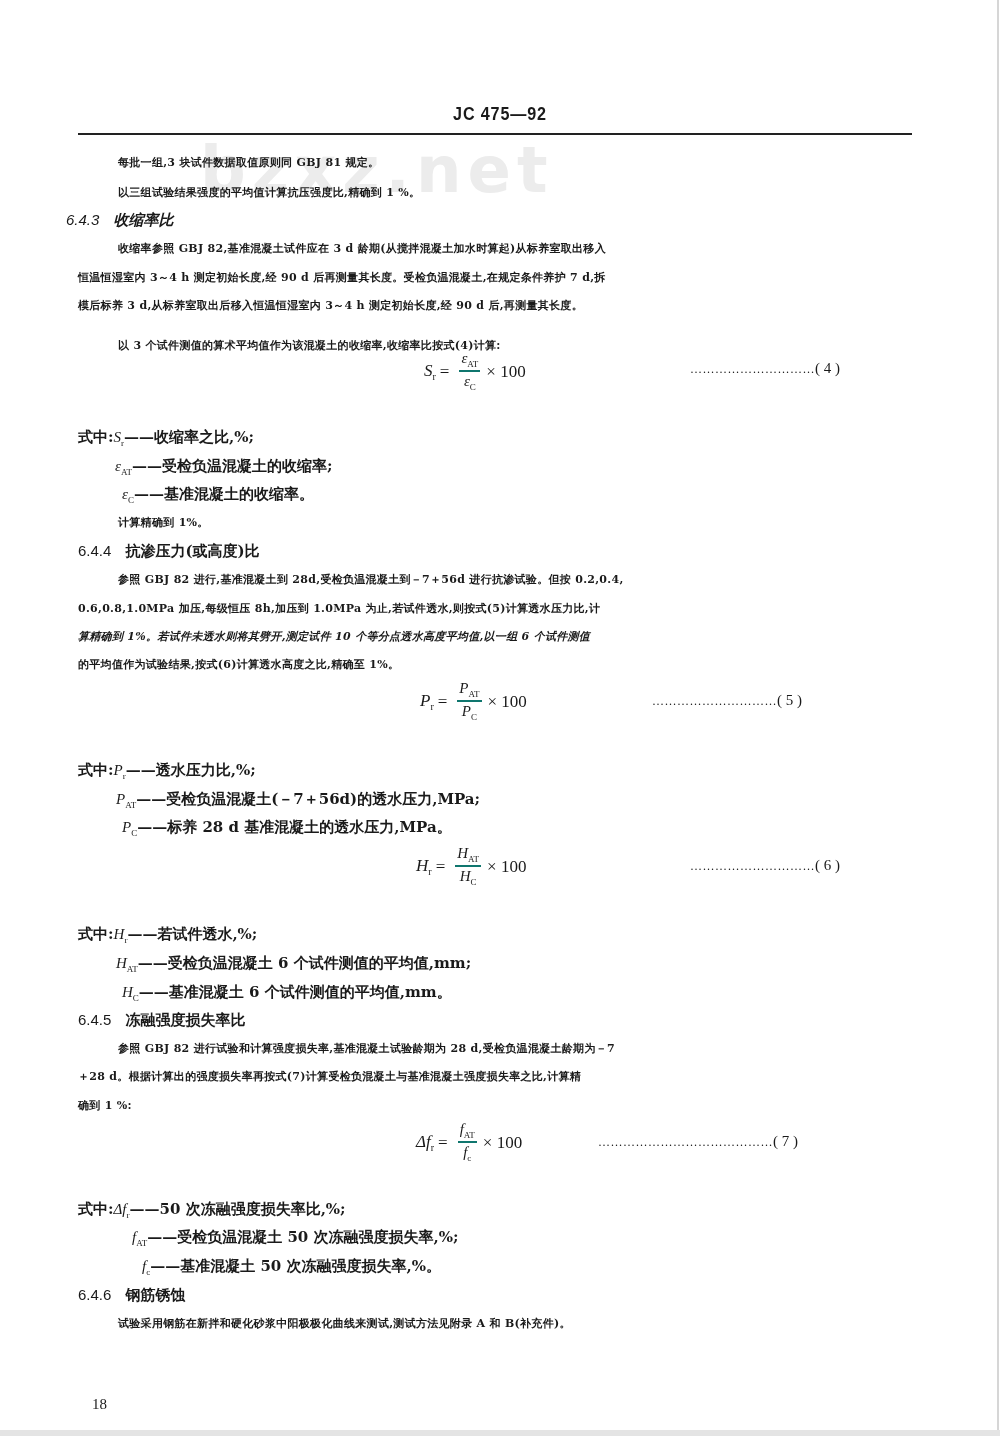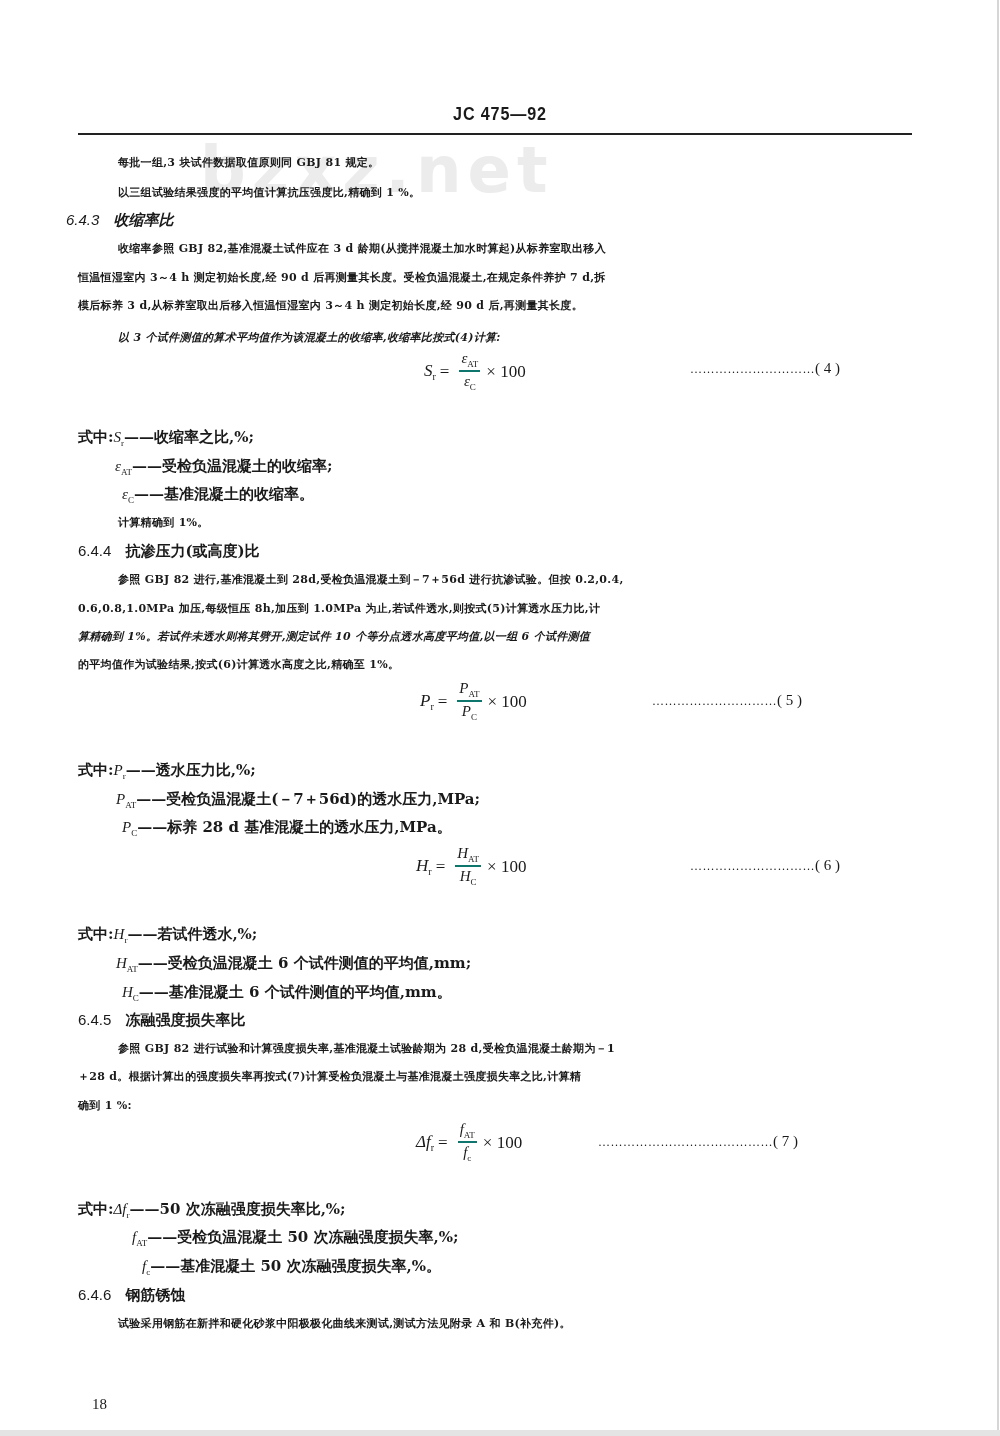--- a/index.html
+++ b/index.html
@@ -79,21 +79,21 @@
 
 <div class="line" style="left:118px;top:153px;">每批一组,3 块试件数据取值原则同 GBJ 81 规定。</div>
 <div class="line" style="left:118px;top:183px;">以三组试验结果强度的平均值计算抗压强度比,精确到 1 %。</div>
 
 <div class="sec" style="left:66px;top:210px;font-style:italic;">
   <span class="num">6.4.3</span><span>收缩率比</span>
 </div>
 <div class="line" style="left:118px;top:239px;">收缩率参照 GBJ 82,基准混凝土试件应在 3 d 龄期(从搅拌混凝土加水时算起)从标养室取出移入</div>
 <div class="line" style="left:78px;top:268px;">恒温恒湿室内 3～4 h 测定初始长度,经 90 d 后再测量其长度。受检负温混凝土,在规定条件养护 7 d,拆</div>
 <div class="line" style="left:78px;top:296px;">模后标养 3 d,从标养室取出后移入恒温恒湿室内 3～4 h 测定初始长度,经 90 d 后,再测量其长度。</div>
-<div class="line" style="left:118px;top:328px;font-style:italic;">以 3 个试件测值的算术平均值作为该混凝土的收缩率,收缩率比按式(4)计算:</div>
+<div class="line" style="left:118px;top:336px;">以 3 个试件测值的算术平均值作为该混凝土的收缩率,收缩率比按式(4)计算:</div>
 
 <div class="formula" style="left:424px;top:351px;">
   <span class="lhs"><span>S</span><sub>r</sub></span>
   <span style="margin:0 4px;">=</span>
   <span class="frac">
     <span class="top"><span>ε</span><sub>AT</sub></span>
     <span class="bot"><span>ε</span><sub>C</sub></span>
   </span>
   <span>× 100</span>
 </div>
@@ -162,21 +162,21 @@
 <div class="def" style="left:116px;top:953px;">
   <span class="sym"><span>H</span><sub>AT</sub></span><span>——受检负温混凝土 6 个试件测值的平均值,mm;</span>
 </div>
 <div class="def" style="left:122px;top:982px;">
   <span class="sym"><span>H</span><sub>C</sub></span><span>——基准混凝土 6 个试件测值的平均值,mm。</span>
 </div>
 
 <div class="sec" style="left:78px;top:1010px;">
   <span class="num">6.4.5</span><span>冻融强度损失率比</span>
 </div>
-<div class="line" style="left:118px;top:1039px;">参照 GBJ 82 进行试验和计算强度损失率,基准混凝土试验龄期为 28 d,受检负温混凝土龄期为－1</div>
+<div class="line" style="left:118px;top:1039px;">参照 GBJ 82 进行试验和计算强度损失率,基准混凝土试验龄期为 28 d,受检负温混凝土龄期为－7</div>
 <div class="line" style="left:78px;top:1067px;">＋28 d。根据计算出的强度损失率再按式(7)计算受检负混凝土与基准混凝土强度损失率之比,计算精</div>
 <div class="line" style="left:78px;top:1096px;">确到 1 %:</div>
 
 <div class="formula" style="left:416px;top:1122px;">
   <span class="lhs"><span>Δf</span><sub>r</sub></span>
   <span style="margin:0 4px;">=</span>
   <span class="frac">
     <span class="top"><span>f</span><sub>AT</sub></span>
     <span class="bot"><span>f</span><sub>c</sub></span>
   </span>

